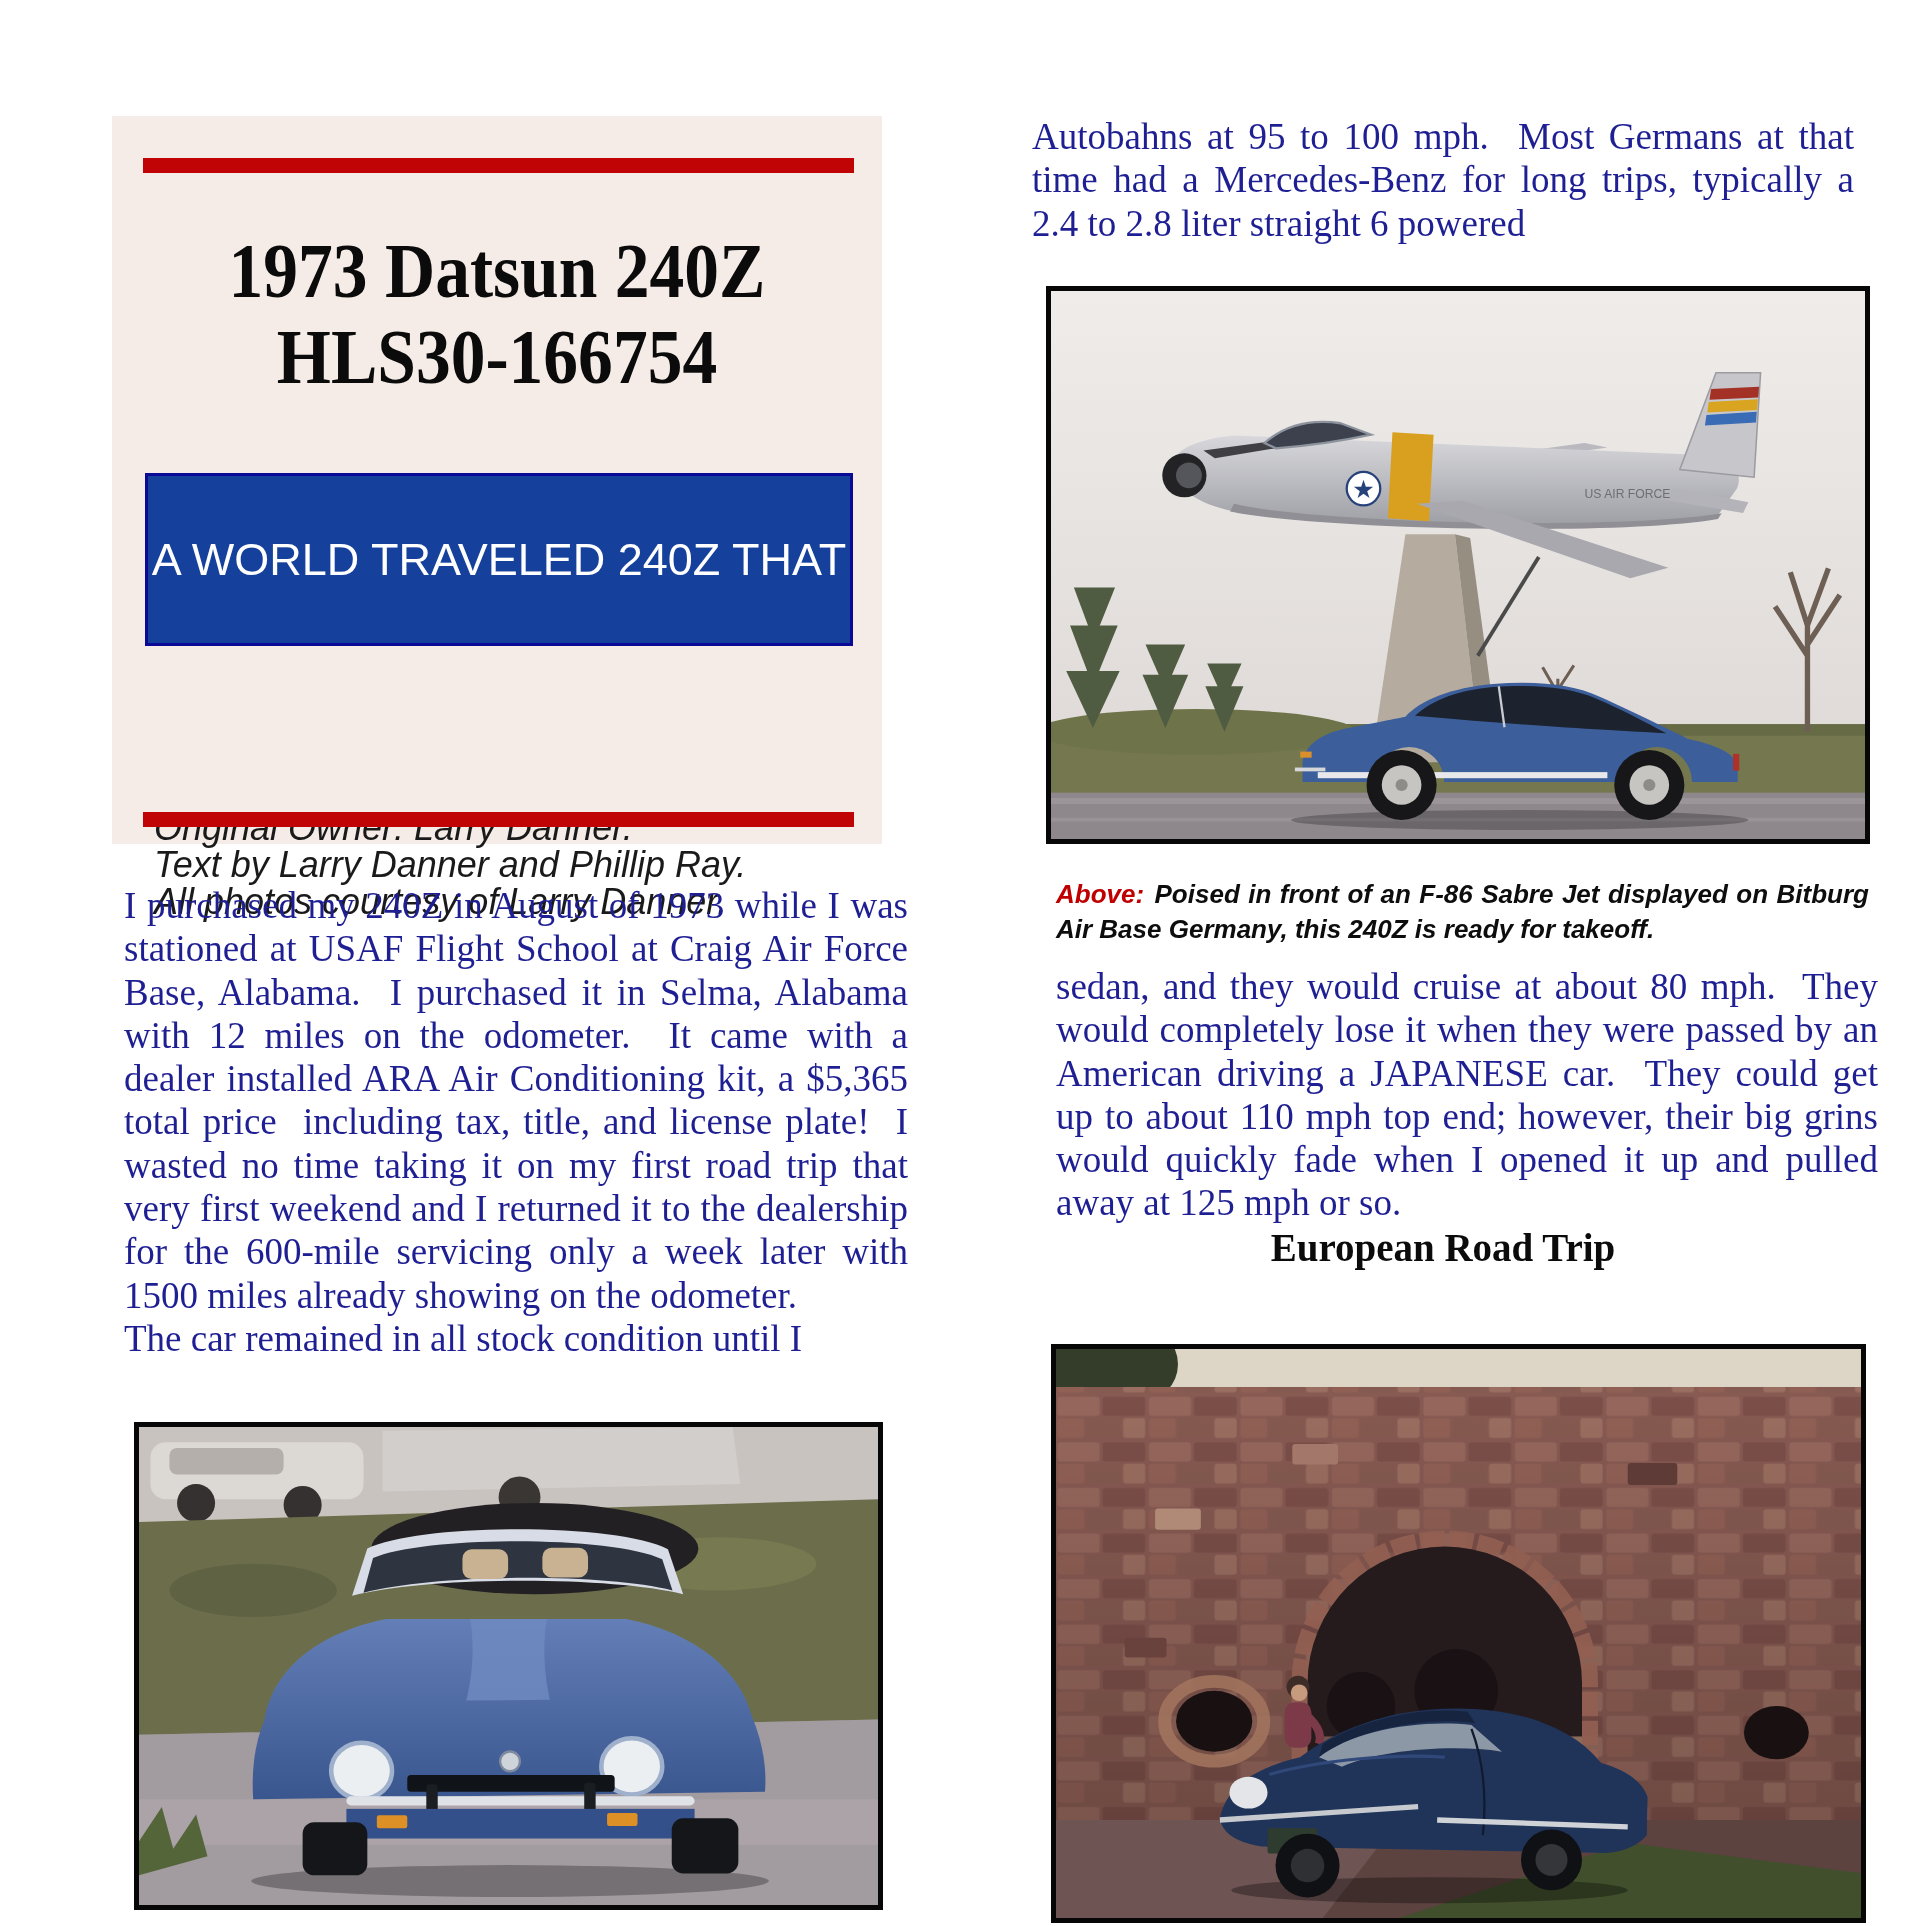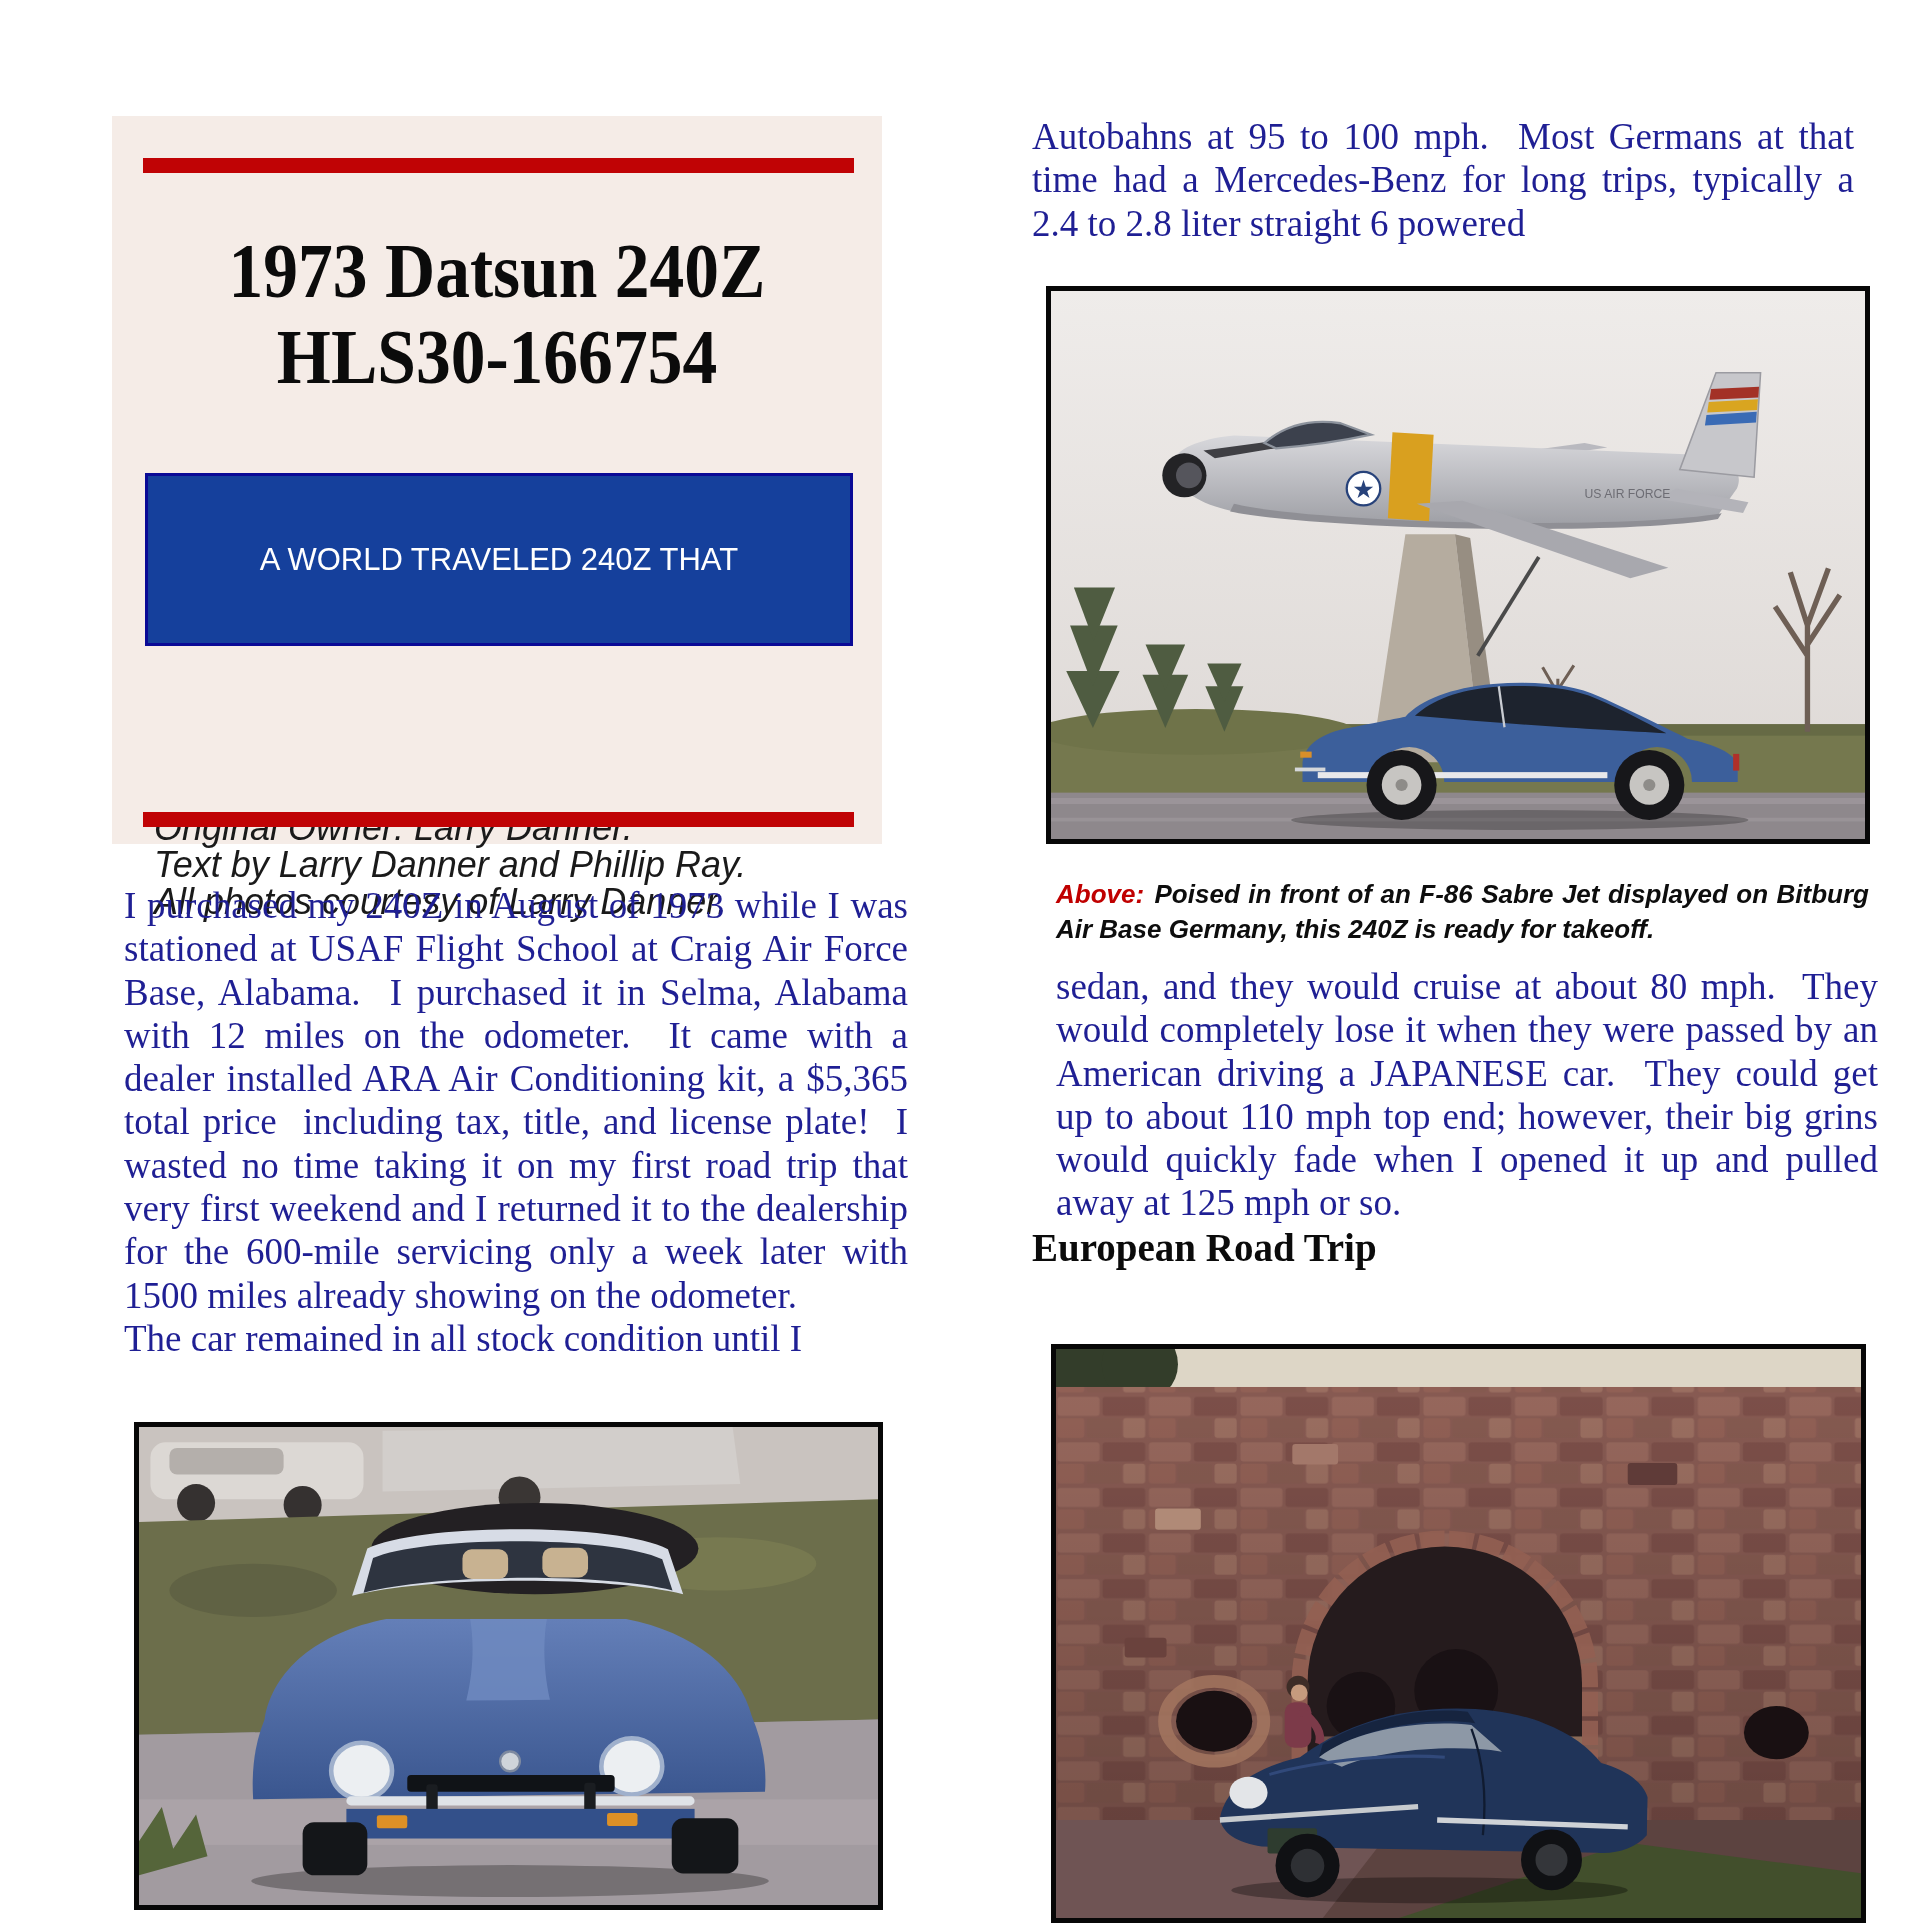--- a/index.html
+++ b/index.html
@@ -19,32 +19,32 @@
   .header-box{position:absolute;left:112px;top:116px;width:770px;height:728px;background:var(--cream);}
   .rule{position:absolute;left:31px;width:711px;height:15.4px;background:var(--accent_red);}
   .rule.top{top:42px;}
   .rule.bottom{top:696px;}
   .doc-title{position:absolute;left:0;top:112px;width:100%;text-align:center;
              font-weight:700;font-size:79px;line-height:86px;color:#0b0b0b;
              transform:scaleX(.88);transform-origin:50% 0;}
   .banner{position:absolute;left:33px;top:357px;width:708px;height:173px;box-sizing:border-box;
           background:var(--accent_blue);border:3.9px solid var(--accent_blue_border);
           display:flex;flex-direction:row;justify-content:center;align-items:center;
-          color:#ffffff;font-family:"Liberation Sans",sans-serif;font-size:31px;line-height:62px;}
+          color:#ffffff;font-family:"Liberation Sans",sans-serif;font-size:45px;line-height:62px;}
   .credits{position:absolute;left:42px;top:693px;width:693px;
            font-family:"Liberation Sans",sans-serif;font-style:italic;
            font-size:36px;line-height:37px;color:#1a1a1a;}
 
   
   .para{position:absolute;font-size:37px;line-height:1.17;color:var(--ink_blue);
         text-align:justify;}
   .caption{position:absolute;font-family:"Liberation Sans",sans-serif;font-weight:700;font-style:italic;
            font-size:26px;line-height:1.34;color:var(--ink_black);text-align:justify;margin-top:21px;}
   .cap-label{color:var(--caption_red);margin-right:.4em;}
-  .section-heading{position:absolute;font-weight:700;font-size:39px;color:#0b0b0b;}
+  .section-heading{position:absolute;text-align:center;font-weight:700;font-size:39px;color:#0b0b0b;}
 
   
   .photo{position:absolute;box-sizing:border-box;border:5.4px solid #070707;background:#888;overflow:hidden;}
   .photo svg{display:block;width:100%;height:100%;}
 </style>
 </head>
 <body>
 
 <div class="page">
 

